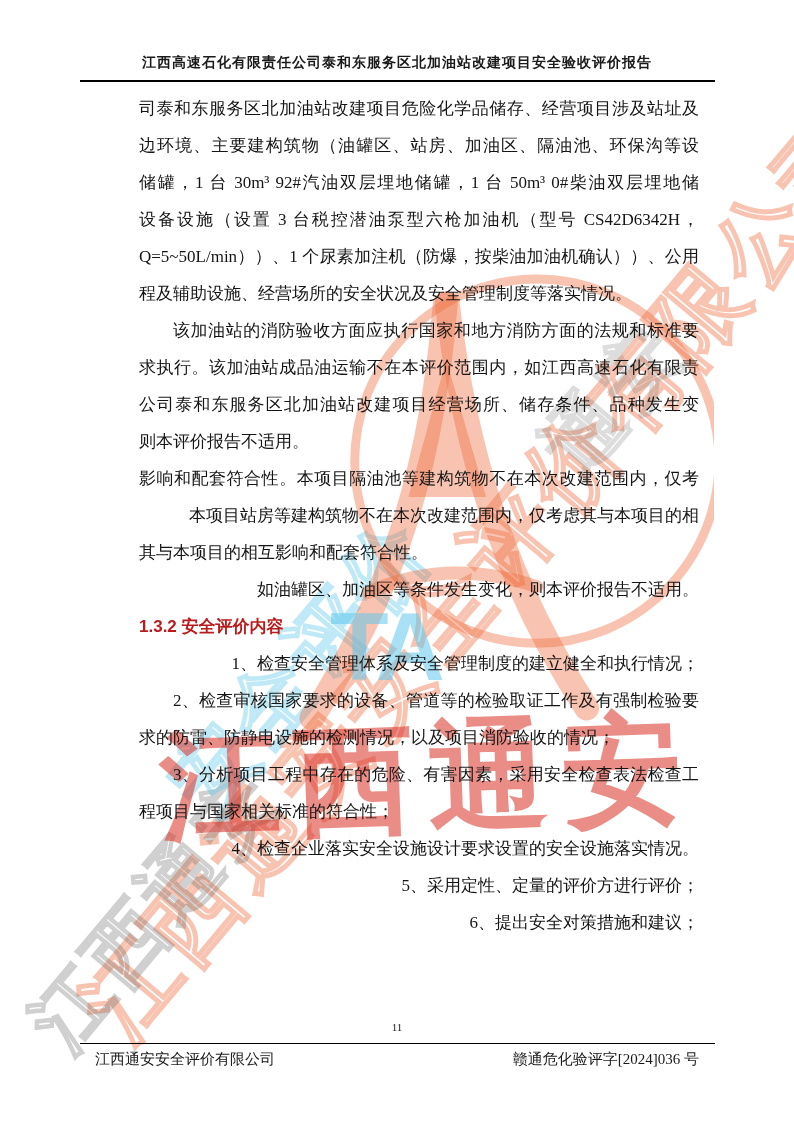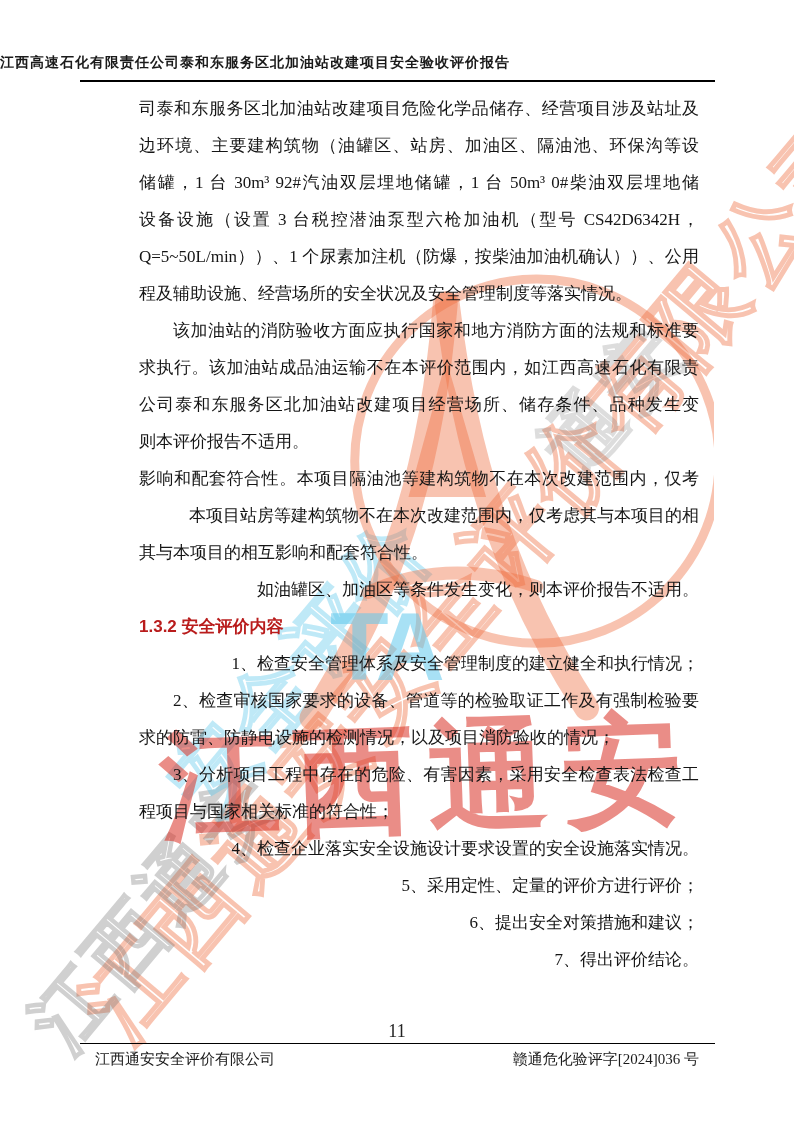--- a/index.html
+++ b/index.html
@@ -53,40 +53,40 @@
     font-size:96px;font-weight:bold;
     color:rgba(96,200,236,0.55);
     letter-spacing:-6px;
     font-family:"Liberation Sans","DejaVu Sans",sans-serif;
     margin-top:17px;
   }
   .wm-logo{left:296px;top:262px;}
   
   .header-title{
     position:absolute;z-index:1;top:54px;left:0;right:0;
-    text-align:left;font-size:14px;font-weight:bold;color:#1a1a1a;
+    text-align:center;font-size:14px;font-weight:bold;color:#1a1a1a;
     letter-spacing:1px;
   }
   .rule{position:absolute;z-index:1;left:80px;width:635px;border-top:2px solid #000;height:0;}
   .rule-header{top:80px;}
   .rule-footer{top:1043px;border-top-width:1px;}
   .content{
     position:absolute;z-index:1;left:95px;top:90px;width:604px;
     font-size:17px;line-height:37px;color:#151515;
   }
   .ln{height:37px;overflow:hidden;margin-left:44px;}
   .j{text-align:justify;text-align-last:justify;}
   .ind{text-indent:2em;text-align:right;}
   .heading{
     font-family:"Liberation Sans","DejaVu Sans",sans-serif;
     font-weight:bold;font-size:17px;color:#b91c1c;
   }
   .page-number{
     position:absolute;z-index:1;top:1021px;left:0;right:0;
-    text-align:center;font-size:18px;color:#222;
+    text-align:center;font-size:11px;color:#222;
   }
   .footer-row{
     position:absolute;z-index:1;top:1050px;left:95px;width:604px;
     font-size:15px;color:#1a1a1a;
   }
   .footer-company{float:left;}
   .footer-doc{float:right;margin-left:28px;}
 </style>
 </head>
 <body>
@@ -160,23 +160,20 @@
       </div>
       <div>
         <div class="ln ind">4、检查企业落实安全设施设计要求设置的安全设施落实情况。</div>
       </div>
       <div>
         <div class="ln ind">5、采用定性、定量的评价方进行评价；</div>
       </div>
       <div>
         <div class="ln ind">6、提出安全对策措施和建议；</div>
       </div>
-      <div>
-        <div class="ln ind">7、得出评价结论。</div>
-      </div>
     </div>
 
   </div>
 
   <div class="page-number">11</div>
   <div class="rule rule-footer"></div>
   <div class="footer-row">
     <span class="footer-company">江西通安安全评价有限公司</span>
     <span class="footer-doc">赣通危化验评字[2024]036 号</span>
   </div>

